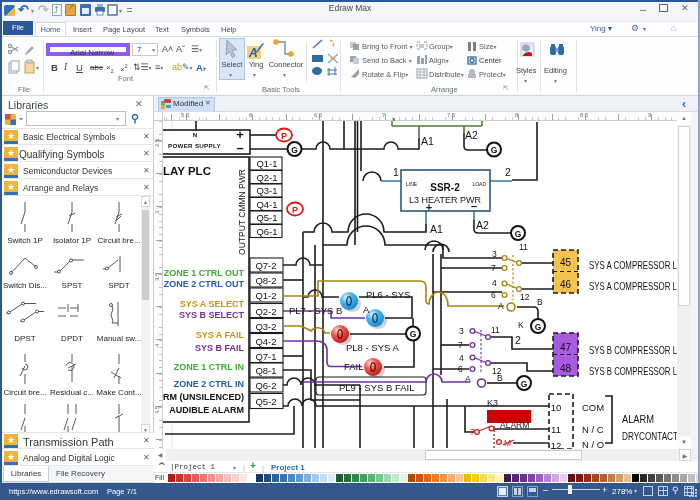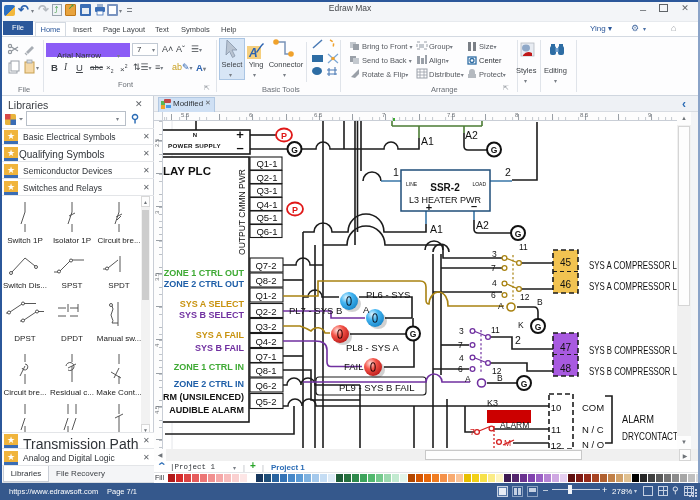--- a/index.html
+++ b/index.html
@@ -75,36 +75,36 @@
 <g stroke="#9aa0a8" fill="#fff" stroke-width="1">
 <rect x="3" y="20" width="8" height="10"></rect>
         <rect x="5" y="18" width="8" height="10"></rect>
 </g>
 <rect x="19" y="19" width="9" height="11" fill="#f5d9a8" stroke="#c8a050" stroke-width="1"></rect>
 <rect x="21" y="17" width="5" height="3" fill="#d8dde2" stroke="#9aa0a8" stroke-width="0.8"></rect>
 </svg>
 <div class="ab dar" style="left:36px;top:64px;">▾</div>
 <div class="ab glbl" style="left:18px;top:85px;">File</div>
 
-<div class="ab" style="left:46px;top:43px;width:84px;height:13px;border:7px solid #8b5cf6;background:#fff;font-size:8px;color:#2f3338;line-height:12px;padding-left:4px;">Arial Narrow<span style="float:right;color:#7a7f86;font-size:6px;margin-right:3px;">▾</span></div>
+<div class="ab" style="left:46px;top:43px;width:84px;height:13px;border:4px solid #8b5cf6;background:#fff;font-size:8px;color:#2f3338;line-height:12px;padding-left:20px;">Arial Narrow<span style="float:right;color:#7a7f86;font-size:6px;margin-right:3px;">▾</span></div>
 <div class="ab" style="left:132px;top:43px;width:26px;height:13px;border:1px solid #c2cad4;background:#fff;font-size:8px;color:#2f3338;line-height:12px;padding-left:4px;">7<span style="float:right;color:#7a7f86;font-size:6px;margin-right:2px;">▾</span></div>
 <div class="ab" style="left:162px;top:44px;font-size:9px;color:#3f4348;">A˄</div>
 <div class="ab" style="left:176px;top:44px;font-size:9px;color:#3f4348;">Aˇ</div>
 <div class="ab" style="left:191px;top:44px;font-size:9px;color:#3f4348;">☰<span style="font-size:6px;color:#7a7f86;">▾</span></div>
 <div class="ab" style="left:51px;top:62px;font-size:9.5px;font-weight:bold;color:#3f4348;">B</div>
 <div class="ab" style="left:64px;top:62px;font-size:9.5px;font-style:italic;font-family:Liberation Serif,serif;color:#3f4348;">I</div>
 <div class="ab" style="left:76px;top:62px;font-size:9.5px;text-decoration:underline;color:#3f4348;">U</div>
 <div class="ab" style="left:90px;top:63px;font-size:8px;text-decoration:line-through;color:#3f4348;">abc</div>
 <div class="ab" style="left:106px;top:63px;font-size:8px;color:#3f4348;">×<sub style="font-size:5px">2</sub></div>
 <div class="ab" style="left:120px;top:63px;font-size:8px;color:#3f4348;">×<sup style="font-size:5px">2</sup></div>
 <div class="ab" style="left:133px;top:62px;font-size:9px;color:#3f4348;">⇅☰<span style="font-size:6px;color:#7a7f86;">▾</span></div>
 <div class="ab" style="left:155px;top:62px;font-size:9px;color:#3f4348;">≡<span style="font-size:6px;color:#7a7f86;">▾</span></div>
 <div class="ab" style="left:172px;top:62px;font-size:9px;color:#c8a020;">ab<span style="color:#2b62b0;">✎</span><span style="font-size:6px;color:#7a7f86;">▾</span></div>
 <div class="ab" style="left:196px;top:62px;font-size:9.5px;font-weight:bold;color:#2b62b0;">A<span style="font-size:6px;color:#7a7f86;">▾</span></div>
-<div class="ab glbl" style="left:118px;top:80px;">Font</div>
+<div class="ab glbl" style="left:118px;top:74px;">Font</div>
 <div class="ab" style="left:204px;top:84px;font-size:7px;color:#8f959c;">⇱</div>
 
 <div class="ab" style="left:219px;top:38px;width:26px;height:42px;background:#d8e6f6;border:1px solid #abc6e4;"></div>
 <svg class="ab" style="left:222px;top:39px;" width="20" height="20" viewBox="0 0 20 20">
       <path d="M5,1 L15,11 L10,11 L13,17 L10.5,18.5 L7.5,12.5 L4,16 Z" fill="#b9c4d2" stroke="#8696aa" stroke-width="0.8"></path>
     </svg>
 <div class="ab" style="left:219px;top:60px;width:26px;text-align:center;font-size:7.5px;color:#3f4348;">Select</div>
 <div class="ab dar" style="left:229px;top:71px;">▾</div>
 <svg class="ab" style="left:247px;top:43px;" width="18" height="16" viewBox="0 0 18 16">
       <rect x="0" y="3" width="14" height="13" fill="#f5cf7e"></rect>
@@ -227,21 +227,21 @@
       <rect y="11" width="14" height="3" fill="#3a6db5"></rect>
       <text x="7" y="9" font-size="9" fill="#fff" text-anchor="middle">★</text>
     </svg>
 <div class="ab" style="left:23px;top:166px;font-size:8.5px;color:#2f3338;">Semiconductor Devices</div>
 <div class="ab" style="left:143px;top:166px;font-size:8px;color:#5f6368;">✕</div>
 <svg class="ab" style="left:4px;top:181px;" width="14" height="14" viewBox="0 0 14 14">
       <rect width="14" height="11" fill="#f0b43c"></rect>
       <rect y="11" width="14" height="3" fill="#3a6db5"></rect>
       <text x="7" y="9" font-size="9" fill="#fff" text-anchor="middle">★</text>
     </svg>
-<div class="ab" style="left:23px;top:183px;font-size:8.5px;color:#2f3338;">Switches and Relays</div>
+<div class="ab" style="left:23px;top:183px;font-size:8.5px;color:#2f3338;">Arrange and Relays</div>
 <div class="ab" style="left:143px;top:183px;font-size:8px;color:#5f6368;">✕</div>
 
 <svg class="ab" style="left:0;top:196px;" width="154" height="236" viewBox="0 0 154 236">
 <g stroke="#444" stroke-width="0.9" fill="none">
 <path d="M25,6 V16 M25,16 L21,28 M25,28 V36"></path>
 <path d="M72,6 V16 M72,16 L68,28 M72,28 V36 M69,20 L75,17"></path>
 <path d="M119,6 V16 M119,16 L115,28 M119,28 V36 M116,21 l6,-3 M117,24 l4,-4"></path>
 <text x="25" y="47" font-size="8" fill="#222" text-anchor="middle" stroke="none">Switch 1P</text>
 <text x="72" y="47" font-size="8" fill="#222" text-anchor="middle" stroke="none">Isolator 1P</text>
 <text x="119" y="47" font-size="8" fill="#222" text-anchor="middle" stroke="none">Circuit bre...</text>
@@ -284,21 +284,21 @@
 <div class="ab" style="left:141px;top:424px;width:9px;height:11px;background:#fdfdfd;border:1px solid #d8d8d8;color:#6f7479;font-size:5px;text-align:center;line-height:10px;">▼</div>
 <div class="ab" style="left:142px;top:210px;width:7px;height:90px;background:#cdcdcd;"></div>
 
 <div class="ab" style="left:0;top:432px;width:154px;height:17px;border-top:1px solid #e3e5e8;border-bottom:1px solid #e3e5e8;background:#fff;"></div>
 <div class="ab" style="left:0;top:449px;width:154px;height:17px;border-bottom:1px solid #e3e5e8;background:#fff;"></div>
 <svg class="ab" style="left:4px;top:434px;" width="14" height="14" viewBox="0 0 14 14">
       <rect width="14" height="11" fill="#f0b43c"></rect>
       <rect y="11" width="14" height="3" fill="#3a6db5"></rect>
       <text x="7" y="9" font-size="9" fill="#fff" text-anchor="middle">★</text>
     </svg>
-<div class="ab" style="left:23px;top:436px;font-size:14px;color:#2f3338;">Transmission Path</div>
+<div class="ab" style="left:23px;top:436px;font-size:11px;color:#2f3338;">Transmission Path</div>
 <div class="ab" style="left:143px;top:436px;font-size:8px;color:#5f6368;">✕</div>
 <svg class="ab" style="left:4px;top:451px;" width="14" height="14" viewBox="0 0 14 14">
       <rect width="14" height="11" fill="#f0b43c"></rect>
       <rect y="11" width="14" height="3" fill="#3a6db5"></rect>
       <text x="7" y="9" font-size="9" fill="#fff" text-anchor="middle">★</text>
     </svg>
 <div class="ab" style="left:23px;top:453px;font-size:8.5px;color:#2f3338;">Analog and Digital Logic</div>
 <div class="ab" style="left:143px;top:453px;font-size:8px;color:#5f6368;">✕</div>
 
 <div class="ab" style="left:0;top:466px;width:154px;height:17px;background:#f4f5f7;border-bottom:1px solid #d8dce2;"></div>

